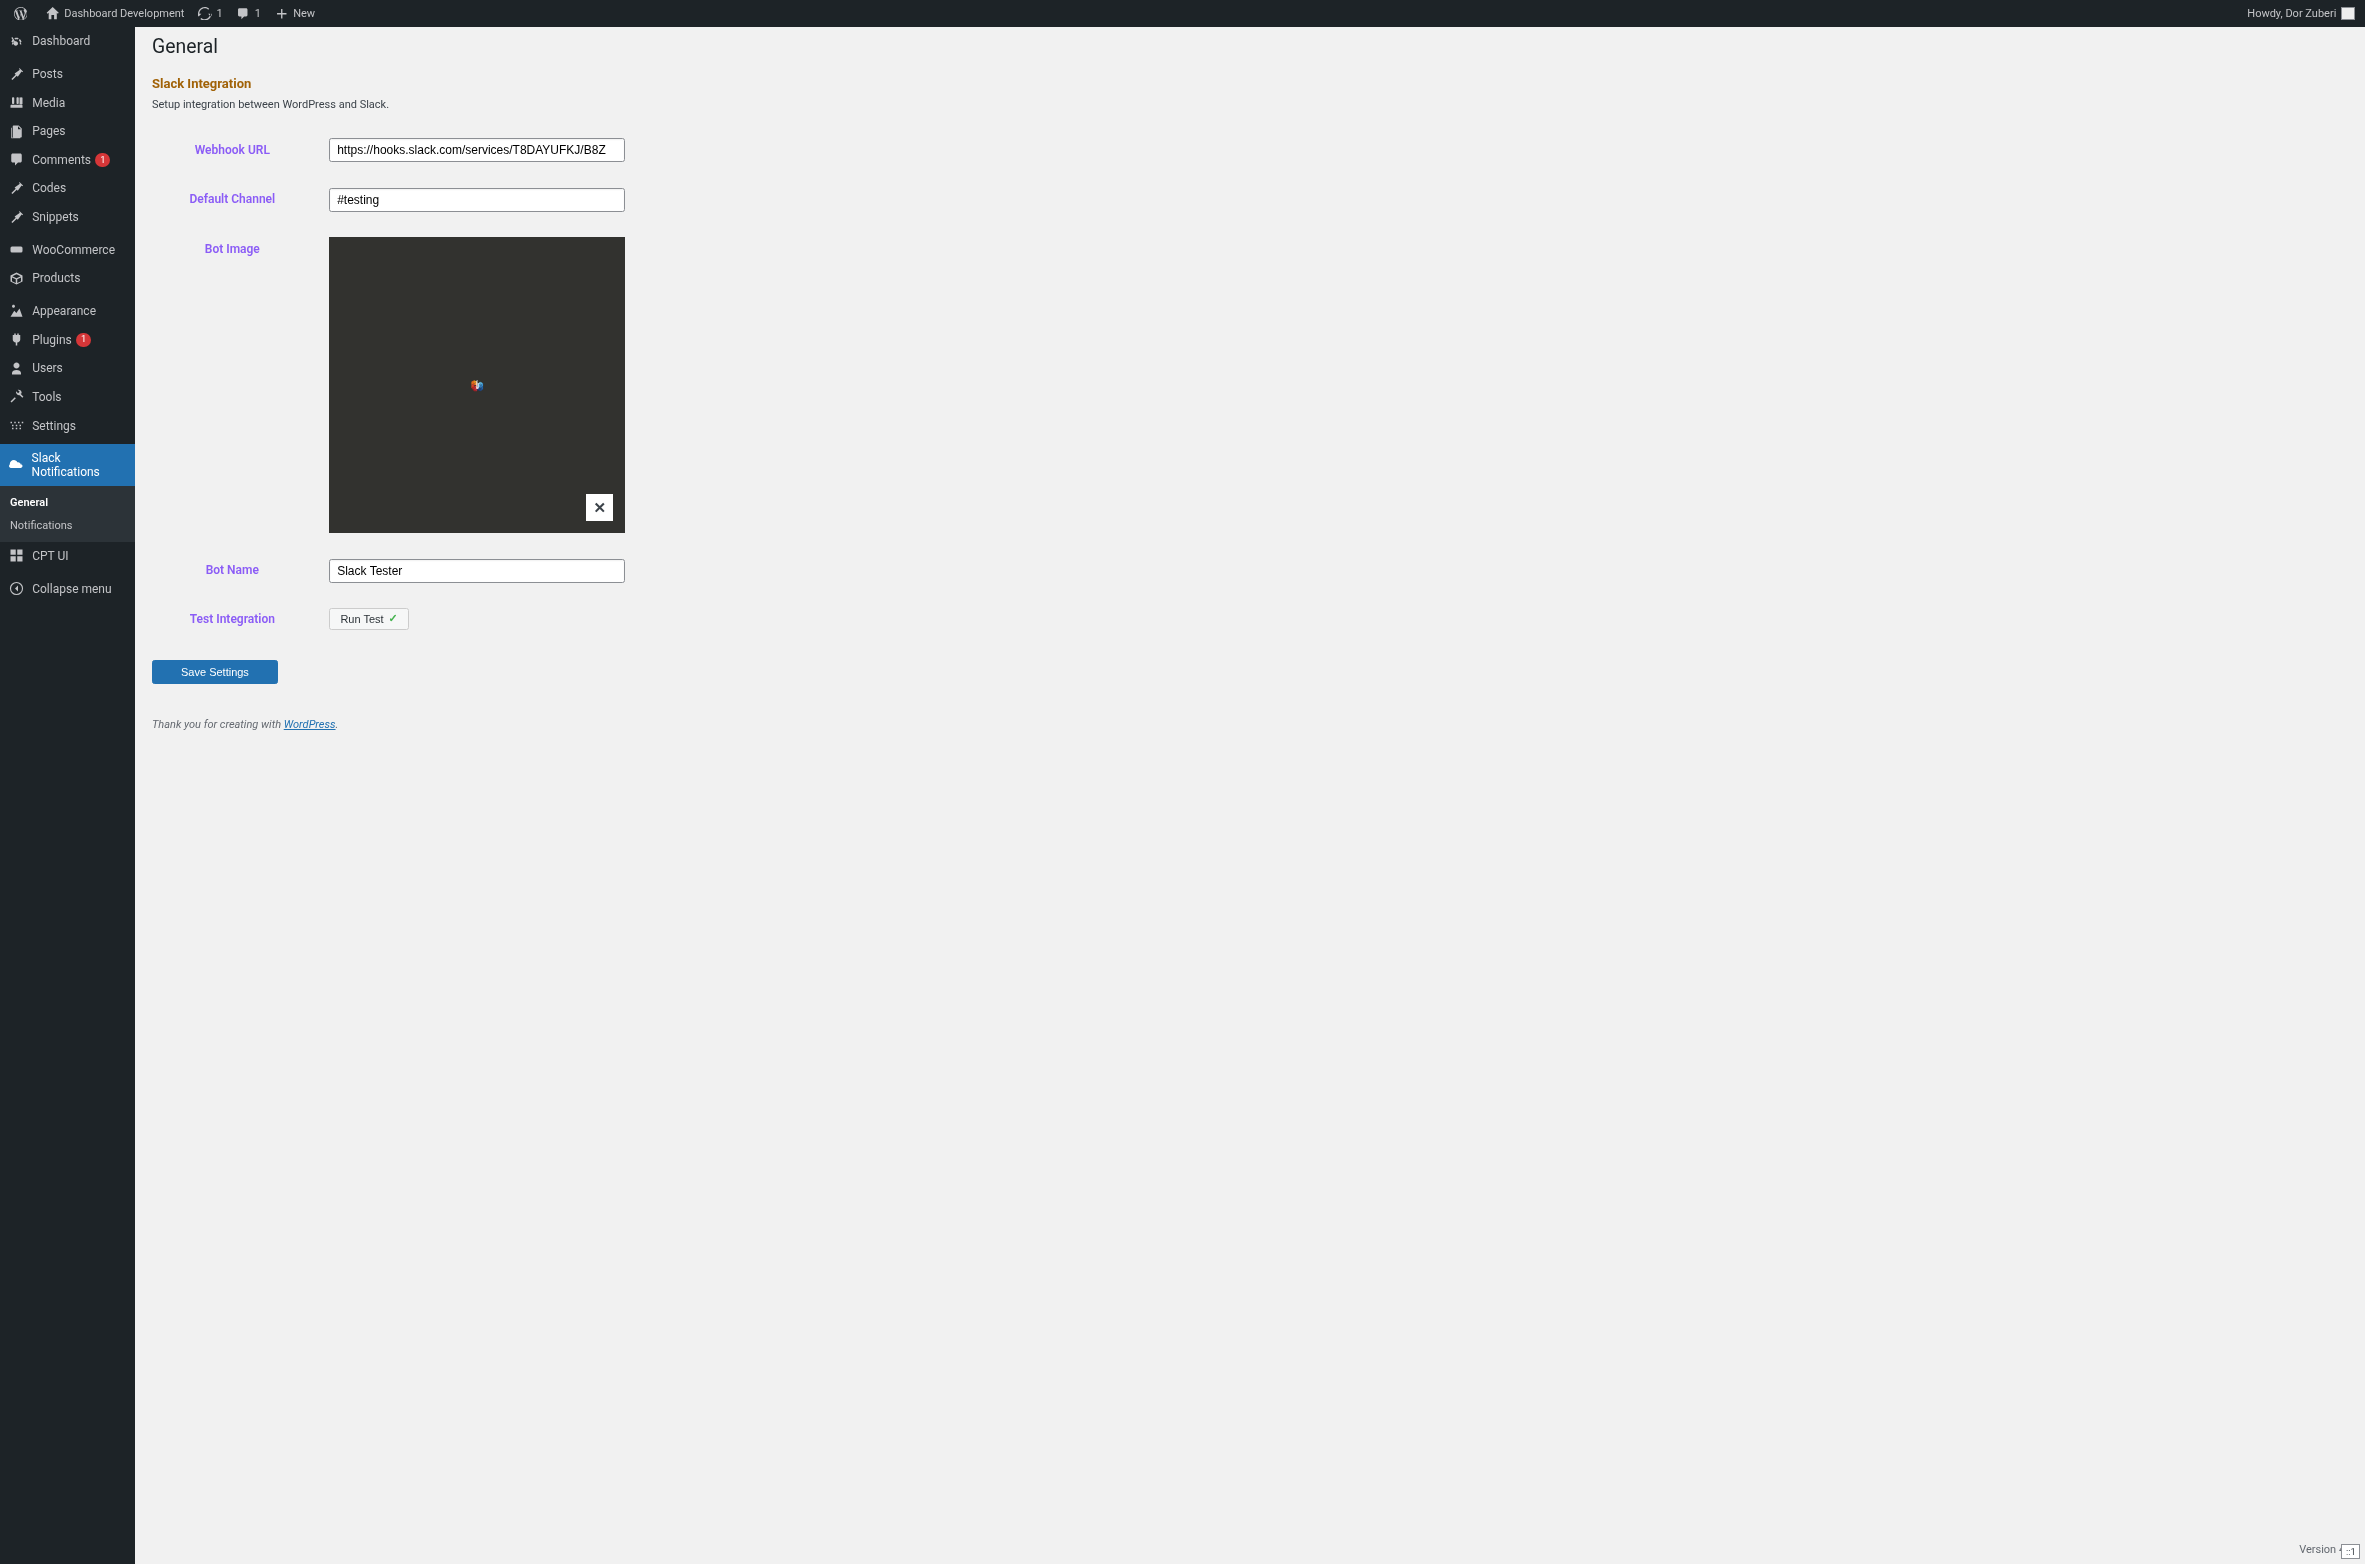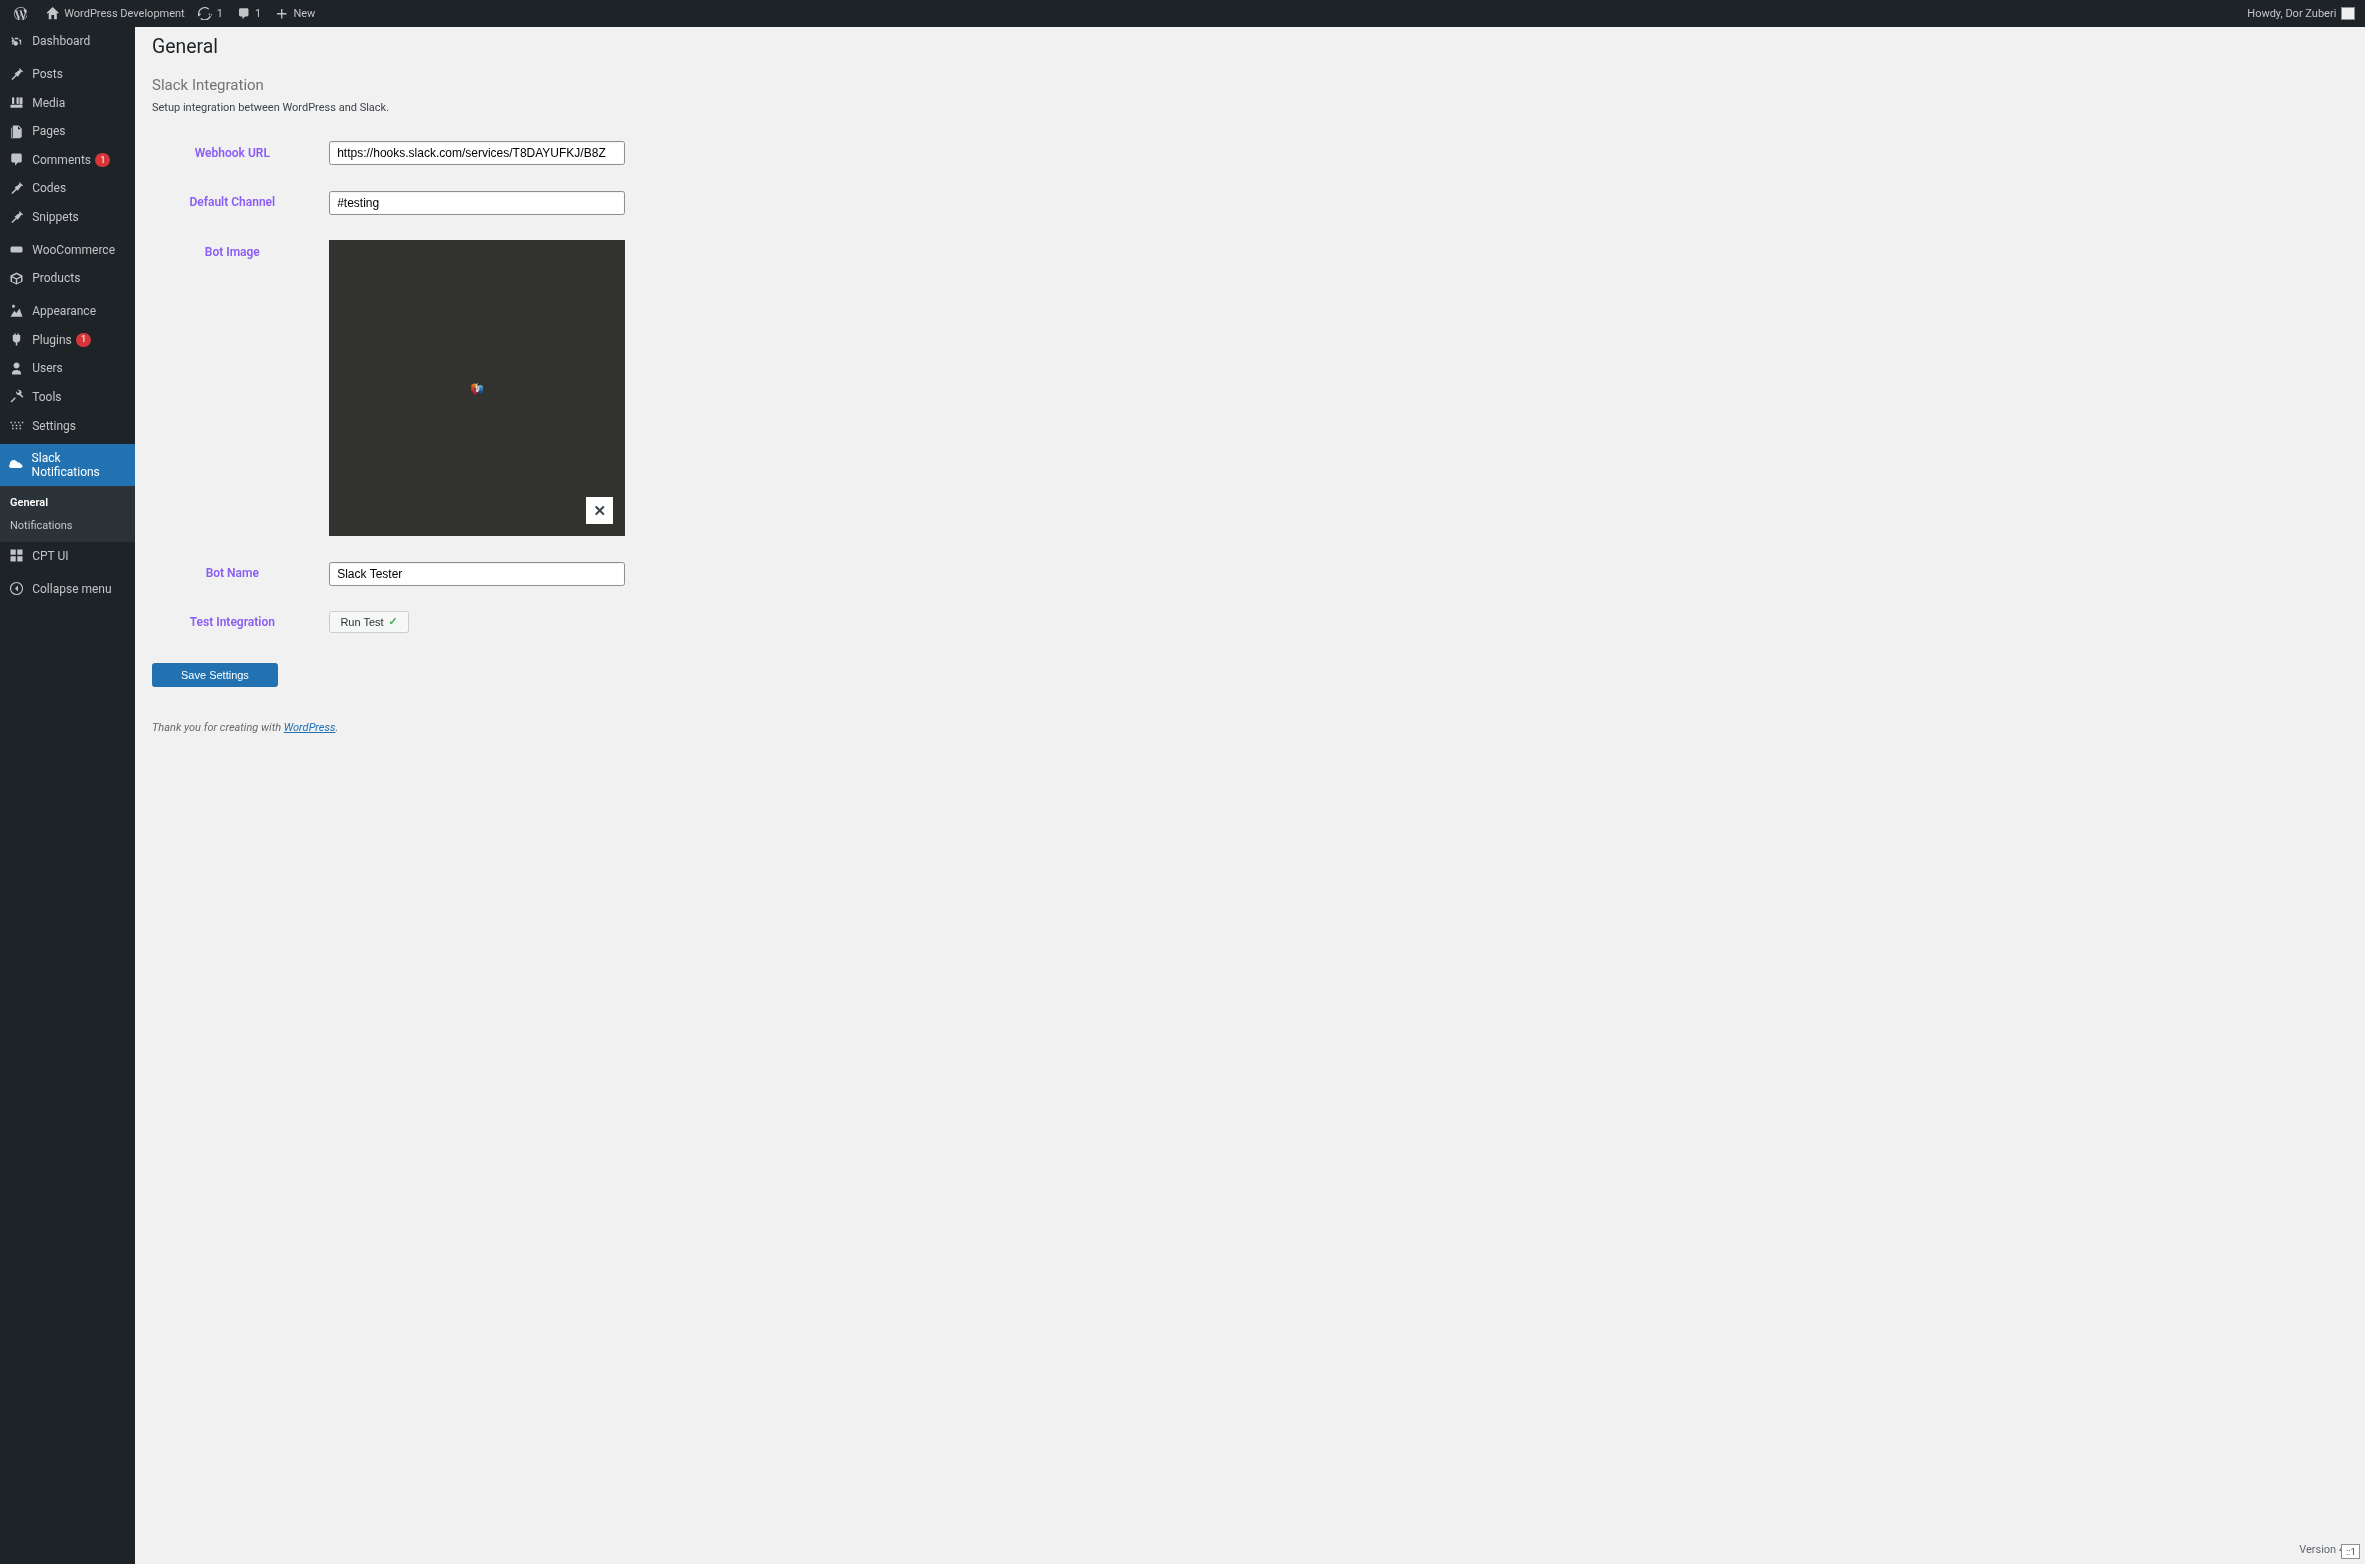--- a/index.html
+++ b/index.html
@@ -15,21 +15,21 @@
 .sidebar-item { display: flex; align-items: center; padding: 6.8px 6.8px 6.8px 8.4px; color: #c3c4c7; cursor: pointer; font-size: 12px; }
 .sidebar-item .icon { width: 17px; margin-right: 6.8px; display: flex; align-items: center; justify-content: center; }
 .sidebar-item.current { background: #2271b1; color: #fff; }
 .sidebar-sep { height: 4.2px; }
 .sidebar-submenu { background: #2c3338; padding: 5px 0; }
 .sidebar-sub-item { padding: 5px 10px; color: #c3c4c7; cursor: pointer; font-size: 11px; }
 .sidebar-sub-item.current { color: #fff; font-weight: 600; }
 .badge { background: #d63638; color: #fff; border-radius: 8.4px; padding: 0.8px 5px; font-size: 9.3px; margin-left: 4.2px; min-width: 15px; text-align: center; display: inline-block; line-height: 12.7px; }
 .content { flex: 1; padding: 0 17px 34px 17px; position: relative; }
 h1 { font-size: 19.4px; font-weight: 400; padding: 7.6px 0 3.4px 0; color: #1d2327; }
-h2 { font-size: 15px; font-weight: 400; margin: 15px 0 6.8px; color: #737373; }
+h2 { font-size: 13px; font-weight: 700; margin: 15px 0 6.8px; color: #a16207; }
 .desc { color: #3c434a; margin-bottom: 15px; }
 .form-table { width: 100%; border-collapse: collapse; }
 .form-table th { text-align: center; padding: 17px 8.4px 17px 0; width: 169px; vertical-align: top; font-weight: 600; font-size: 12px; color: #8b5cf6; }
 .form-table td { padding: 12.7px 8.4px; vertical-align: top; }
 input[type=text] { width: 296px; padding: 3.4px 6.8px; border: 0.8px solid #8c8f94; border-radius: 2.5px; background: #fff; font-size: 12px; box-shadow: inset 0 0.8px 1.7px rgba(0,0,0,0.07); height: 24px; }
 .bot-image-box { width: 296px; height: 296px; background: #32322F; position: relative; display: flex; align-items: center; justify-content: center; }
 .remove-btn { position: absolute; bottom: 12px; right: 12px; width: 27px; height: 27px; background: #fff; display: flex; align-items: center; justify-content: center; cursor: pointer; font-size: 15px; font-weight: bold; }
 .btn-secondary { background: #f6f7f7; border: 0.8px solid #ccc; color: #2c3338; padding: 3.4px 10px; border-radius: 2.5px; cursor: pointer; font-size: 11px; display: inline-flex; align-items: center; gap: 5px; }
 .btn-primary { background: #2271b1; border: 0.8px solid #2271b1; color: #fff; padding: 5px 28px; border-radius: 2.5px; cursor: pointer; font-size: 11px; margin-top: 17px; }
 .check { color: #46b450; font-weight: bold; }
@@ -51,21 +51,21 @@
             <path d="M10 0C4.5 0 0 4.5 0 10s4.5 10 10 10 10-4.5 10-10S15.5 0 10 0zM1 10c0-1.3.3-2.5.8-3.6l4.3 11.8C3.1 16.8 1 13.6 1 10zm9 9c-.9 0-1.7-.1-2.5-.4l2.7-7.8 2.7 7.6c0 .1 0 .1.1.1-.9.3-2 .5-3 .5zm1.2-13.2c.5 0 1-.1 1-.1.5 0 .4-.7 0-.7 0 0-1.4.1-2.4.1-.9 0-2.3-.1-2.3-.1-.5 0-.5.7 0 .7 0 0 .5.1 1 .1l1.4 3.8-1.9 5.8-3.2-9.6c.5 0 1-.1 1-.1.5 0 .4-.7 0-.7 0 0-1.4.1-2.4.1h-.6C4.4 2.4 7 1 10 1c2.2 0 4.2.8 5.8 2.2h-.1c-.8 0-1.4.7-1.4 1.5 0 .7.4 1.3.8 2 .3.6.7 1.3.7 2.3 0 .7-.3 1.6-.6 2.7l-.8 2.7-3.2-8.6zm3.3 12.1l2.8-7.9c.5-1.3.7-2.3.7-3.2 0-.3 0-.6-.1-.9.7 1.3 1.1 2.8 1.1 4.4 0 3.4-1.8 6.3-4.5 7.6z"></path>
           </svg>
         </span>
     </div>
     <div class="adminbar-item">
       <span class="icon">
           <svg viewBox="0 0 20 20">
             <path d="M16 8.5l1.5 1.4 1.4-1.4-9-8.5L1 8.5l1.4 1.4L4 8.5V18h4v-6h4v6h4z"></path>
           </svg>
         </span>
-      <span>WordPress Development</span>
+      <span>Dashboard Development</span>
     </div>
     <div class="adminbar-item">
       <span class="icon">
           <svg viewBox="0 0 20 20">
             <path d="M10 2c-4.4 0-8 3.6-8 8h3l-4 4-4-4h3c0-5.5 4.5-10 10-10 2.5 0 4.8.9 6.5 2.5l-1.4 1.4C13.8 2.7 12 2 10 2zm8 8l-3 .1 4 4 4-4h-3c0 5.5-4.5 10-10 10-2.5 0-4.8-.9-6.5-2.5l1.4-1.4c1.3 1.2 3.1 1.9 5.1 1.9 4.4 0 8-3.6 8-8z"></path>
           </svg>
         </span>
       <span>1</span>
     </div>
     <div class="adminbar-item">

